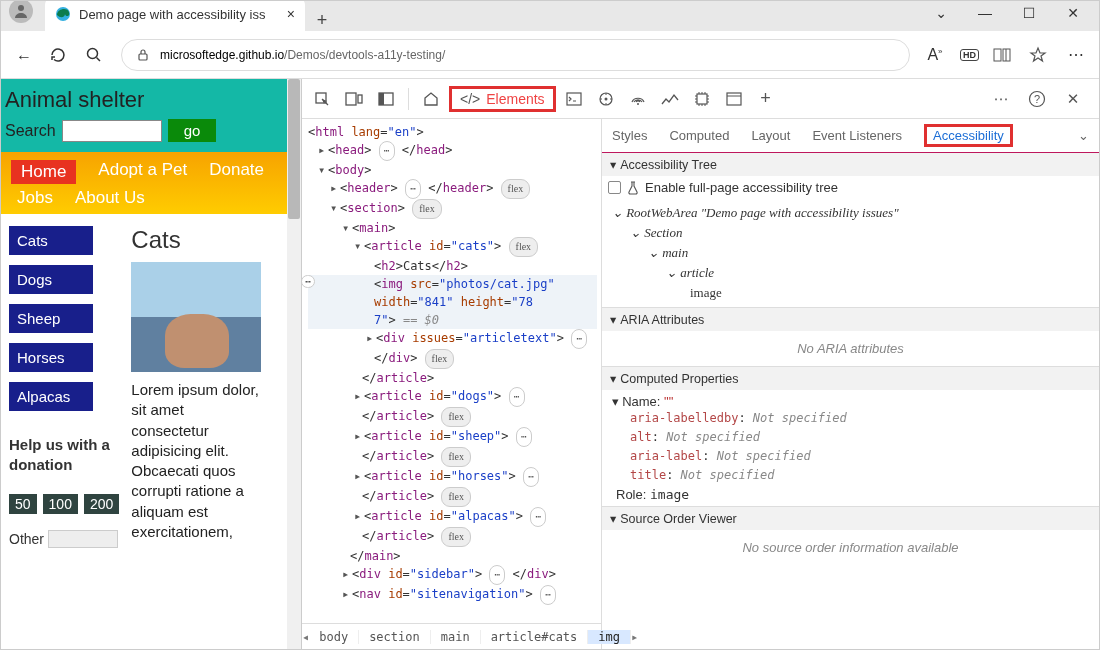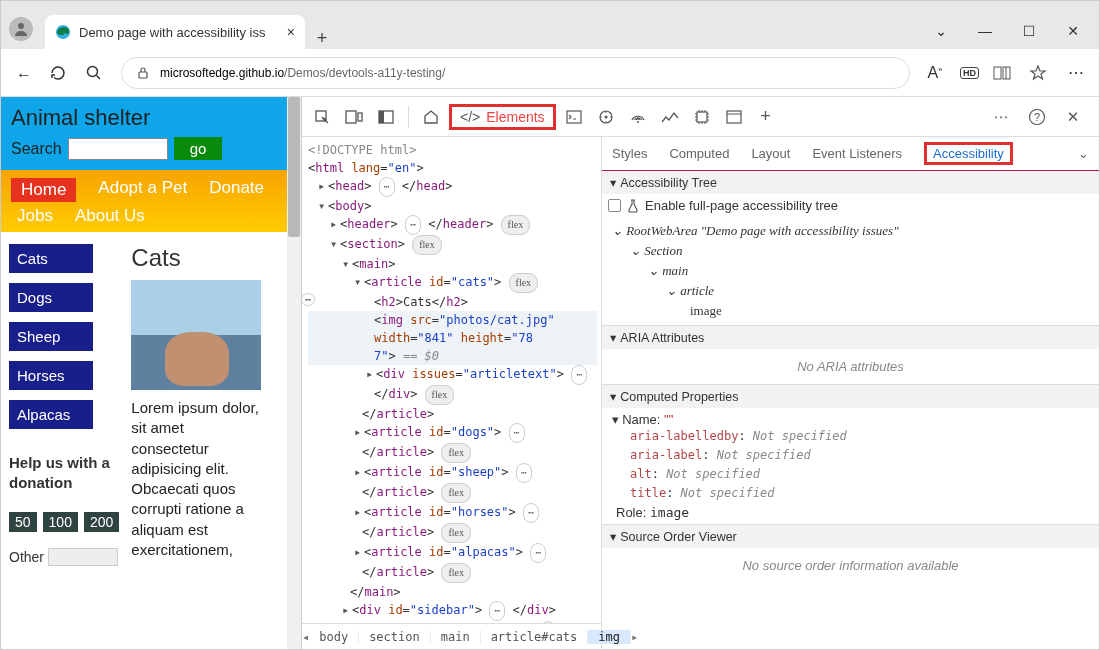--- a/index.html
+++ b/index.html
@@ -1,40 +1,40 @@
 <!DOCTYPE html>
 <html><head>
 <meta charset="utf-8">
 <style>
   * { box-sizing: border-box; }
   body { margin:0; font-family: "Segoe UI", Arial, sans-serif; font-size:13px; background:#fff; color:#333; }
   .window { width:1100px; height:650px; border:1px solid #ccc; display:flex; flex-direction:column; overflow:hidden;}
   
-  .titlebar { height:48px; background:#e8e8e8; display:flex; align-items:flex-end; }
+  .titlebar { height:30px; background:#e8e8e8; display:flex; align-items:flex-end; }
   .profile { width:40px; display:flex; align-items:center; justify-content:center; padding-bottom:8px;}
   .profile-circle { width:24px; height:24px; border-radius:50%; background:#bbb; display:flex; align-items:center; justify-content:center;}
   .tab { background:#fff; border-radius:8px 8px 0 0; height:34px; margin-left:4px; display:flex; align-items:center; padding:0 10px; width:260px; justify-content:space-between;}
   .tab-left { display:flex; align-items:center; gap:8px; }
   .newtab { width:34px; display:flex; align-items:center; justify-content:center; font-size:18px; color:#444;}
   .winbtns { margin-left:auto; display:flex; gap:24px; padding:0 16px 10px 0;}
   .winbtn { width:20px; text-align:center; font-size:14px;}
   
   .addrrow { height:48px; border-bottom:1px solid #ddd; display:flex; align-items:center; padding:0 12px; gap:14px;}
   .icnbtn { width:22px; text-align:center; font-size:16px; color:#333;}
   .urlbox { flex:1; height:32px; border:1px solid #ddd; border-radius:16px; display:flex; align-items:center; padding:0 14px; gap:10px; font-size:12px; color:#333;}
   .url-host { color:#000; }
   .url-path { color:#666; }
   .rightbtns { display:flex; gap:14px; align-items:center;}
   .hd { border:1.2px solid #444; border-radius:3px; font-size:9px; padding:0 2px; font-weight:bold;}
   
   .bodyarea { flex:1; display:flex; overflow:hidden;}
   .page { width:300px; position:relative; overflow:hidden;}
   .page-scroll { position:absolute; right:0; top:0; bottom:0; width:14px; background:#f0f0f0;}
   .page-thumb { position:absolute; top:0; left:1px; width:12px; height:140px; background:#b8b8b8; border-radius:2px;}
-  .hdr { background:#0ea5e9; padding:8px 10px 10px; }
+  .hdr { background:#14b8a6; padding:8px 4px 10px; }
   .hdr h1 { margin:0 0 6px; font-weight:normal; font-size:22px; color:#222;}
   .srch { display:flex; align-items:center; gap:6px;}
   .srch label { font-size:16px; color:#222;}
   .srch input { width:100px; height:22px; border:1px solid #888; background:#fff;}
   .gobtn { background:#0a8a0a; color:#fff; border:none; padding:3px 16px; font-size:15px;}
   .navbar { background:linear-gradient(#f7a300,#ffcc00); padding:6px 0 4px 0;}
   .navrow1, .navrow2 { display:flex; gap:22px; padding:2px 10px; font-size:17px; color:#fff;}
   .home { background:#e83220; padding:2px 10px;}
   .content { display:flex; padding:12px 8px; gap:12px;}
   .sidebar-animals { display:flex; flex-direction:column; gap:10px;}
@@ -301,21 +301,20 @@
               </svg>
             </div>
           <div class="dt-icn">✕</div>
         </div>
       </div>
 
       <div class="dt-body">
 
         <div class="dom">
           <div class="domtree">
-            <div class="ln comment">&lt;!DOCTYPE html&gt;</div>
             <div class="ln">&lt;<span class="tg">html</span> <span class="attr">lang</span>=<span class="val">"en"</span>&gt;</div>
             <div class="ln" style="padding-left:10px;"><span class="tri">▸</span>&lt;<span class="tg">head</span>&gt; <span class="dots">⋯</span> &lt;/<span class="tg">head</span>&gt;</div>
             <div class="ln" style="padding-left:10px;"><span class="tri">▾</span>&lt;<span class="tg">body</span>&gt;</div>
             <div class="ln" style="padding-left:22px;"><span class="tri">▸</span>&lt;<span class="tg">header</span>&gt; <span class="dots">⋯</span> &lt;/<span class="tg">header</span>&gt; <span class="pill">flex</span></div>
             <div class="ln" style="padding-left:22px;"><span class="tri">▾</span>&lt;<span class="tg">section</span>&gt; <span class="pill">flex</span></div>
             <div class="ln" style="padding-left:34px;"><span class="tri">▾</span>&lt;<span class="tg">main</span>&gt;</div>
             <div class="ln" style="padding-left:46px;"><span class="tri">▾</span>&lt;<span class="tg">article</span> <span class="attr">id</span>=<span class="val">"cats"</span>&gt; <span class="pill">flex</span></div>
             <div class="ln" style="padding-left:66px;">&lt;<span class="tg">h2</span>&gt;<span>Cats</span>&lt;/<span class="tg">h2</span>&gt;</div>
             <div class="ln sel" style="padding-left:66px;">&lt;<span class="seltxt">img</span> <span class="attr">src</span>=<span class="val">"photos/cat.jpg"</span></div>
             <div class="ln sel" style="padding-left:66px;"><span class="attr">width</span>=<span class="val">"841"</span> <span class="attr">height</span>=<span class="val">"78</span></div>
@@ -389,22 +388,22 @@
           </div>
 
           <div class="sect">
             <div class="secthdr">
                 <span>▾</span>
                 <span>Computed Properties</span>
               </div>
             <div class="sectbody">
               <div style="font-size:13px;">▾ <span>Name:</span> <span style="color:#b33;">""</span></div>
               <div class="cprop"><span class="k">aria-labelledby</span>: <span class="ns">Not specified</span></div>
+              <div class="cprop"><span class="k">alt</span>: <span class="ns">Not specified</span></div>
               <div class="cprop"><span class="k">aria-label</span>: <span class="ns">Not specified</span></div>
-              <div class="cprop"><span class="k">alt</span>: <span class="ns">Not specified</span></div>
               <div class="cprop"><span class="k">title</span>: <span class="ns">Not specified</span></div>
               <div style="font-size:13px; padding-top:2px; padding-left:4px;"><span>Role:</span> <span style="font-family:Consolas,monospace;">image</span></div>
             </div>
           </div>
 
           <div class="sect" style="border-bottom:none;">
             <div class="secthdr">
                 <span>▾</span>
                 <span>Source Order Viewer</span>
               </div>

